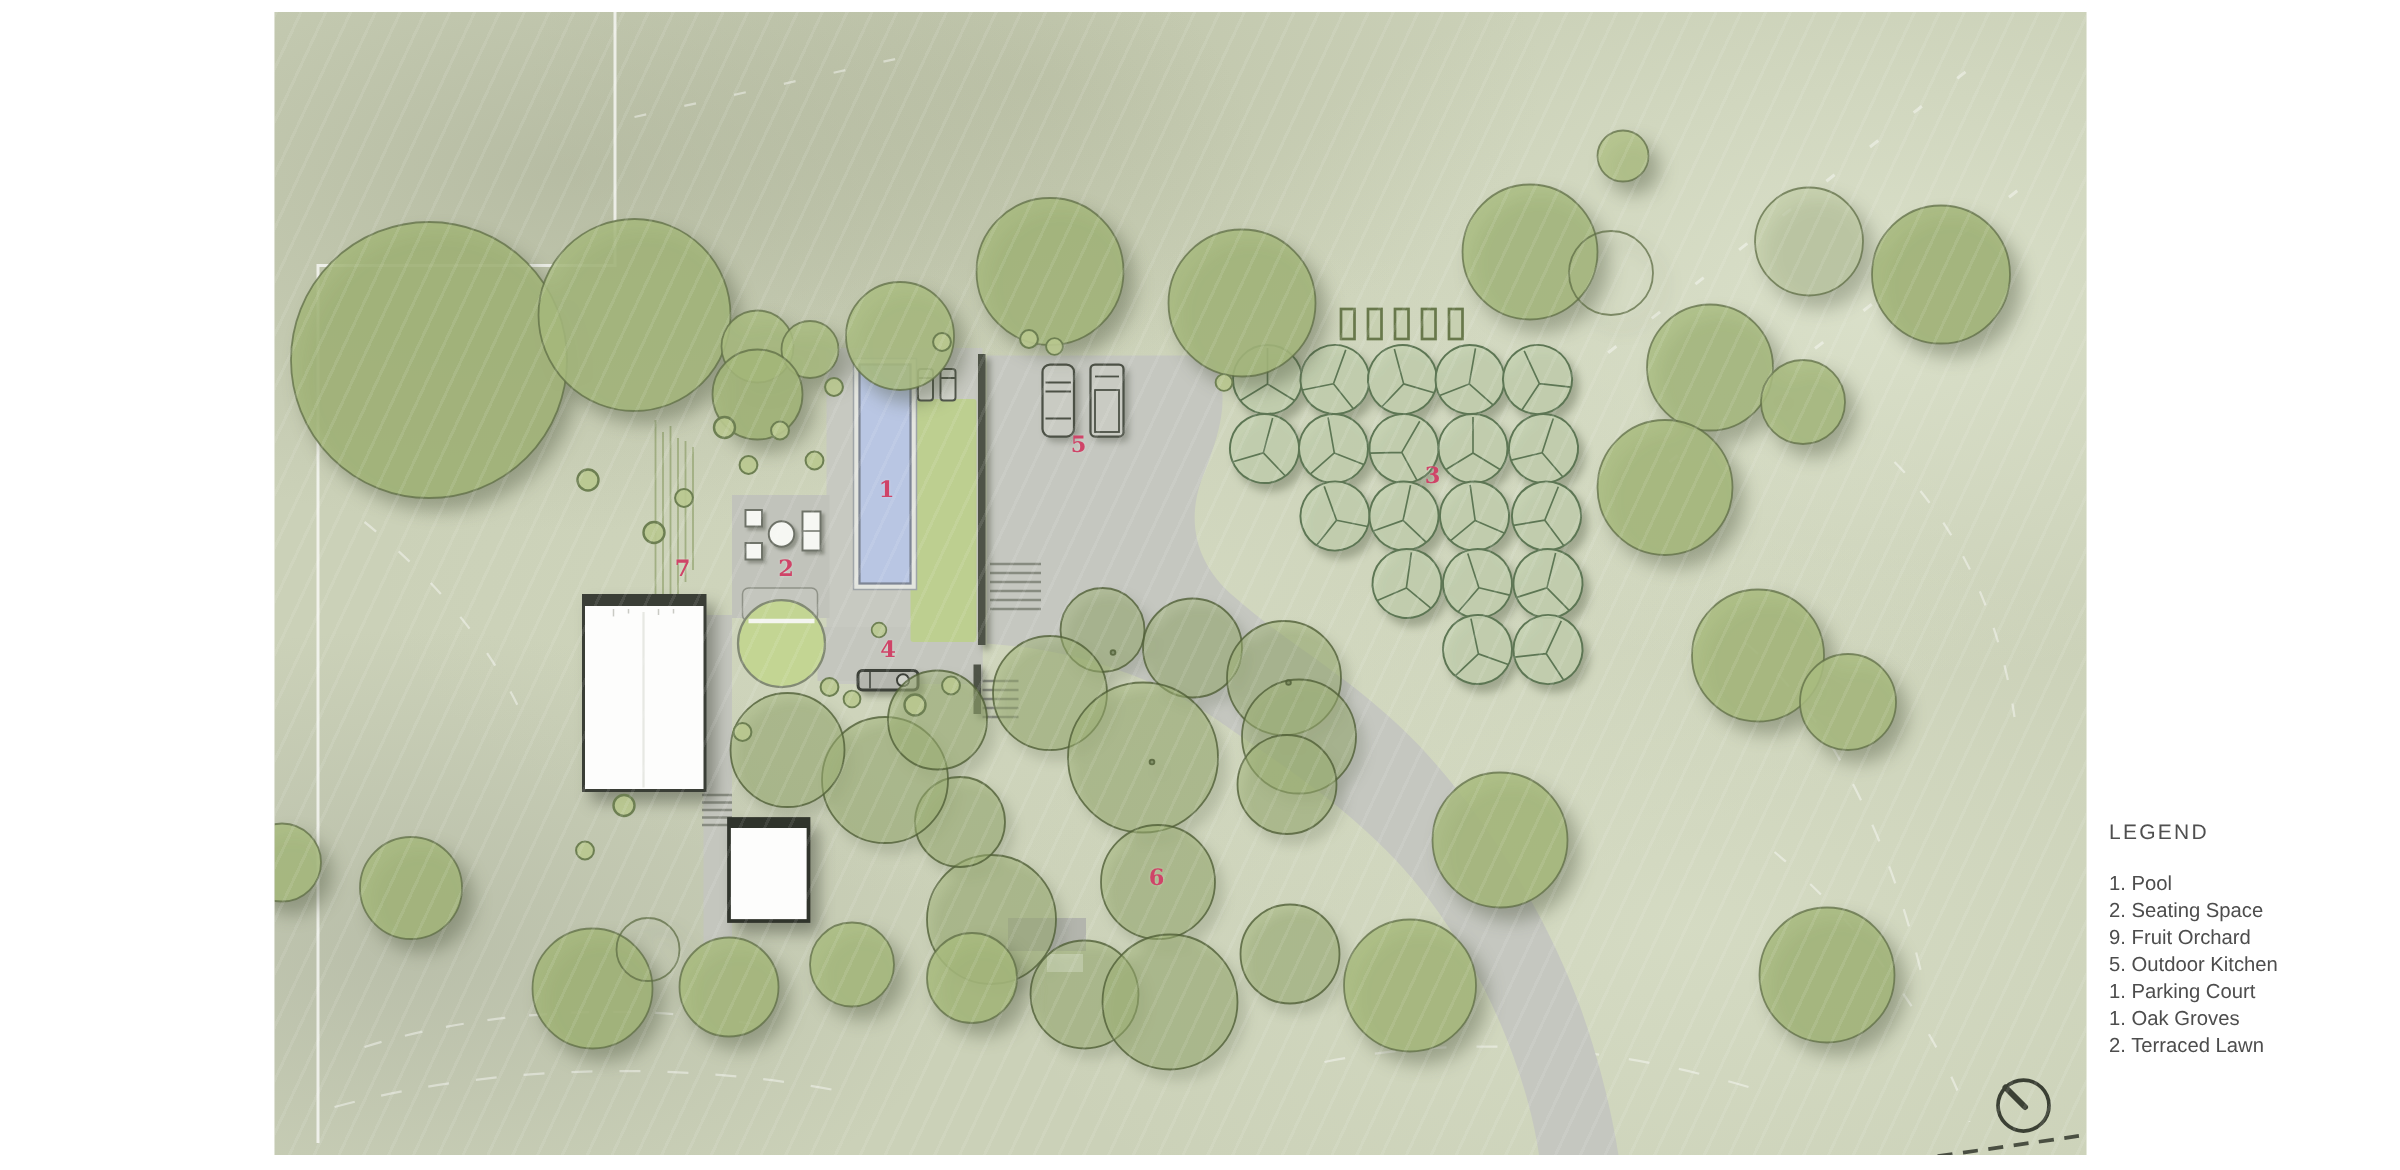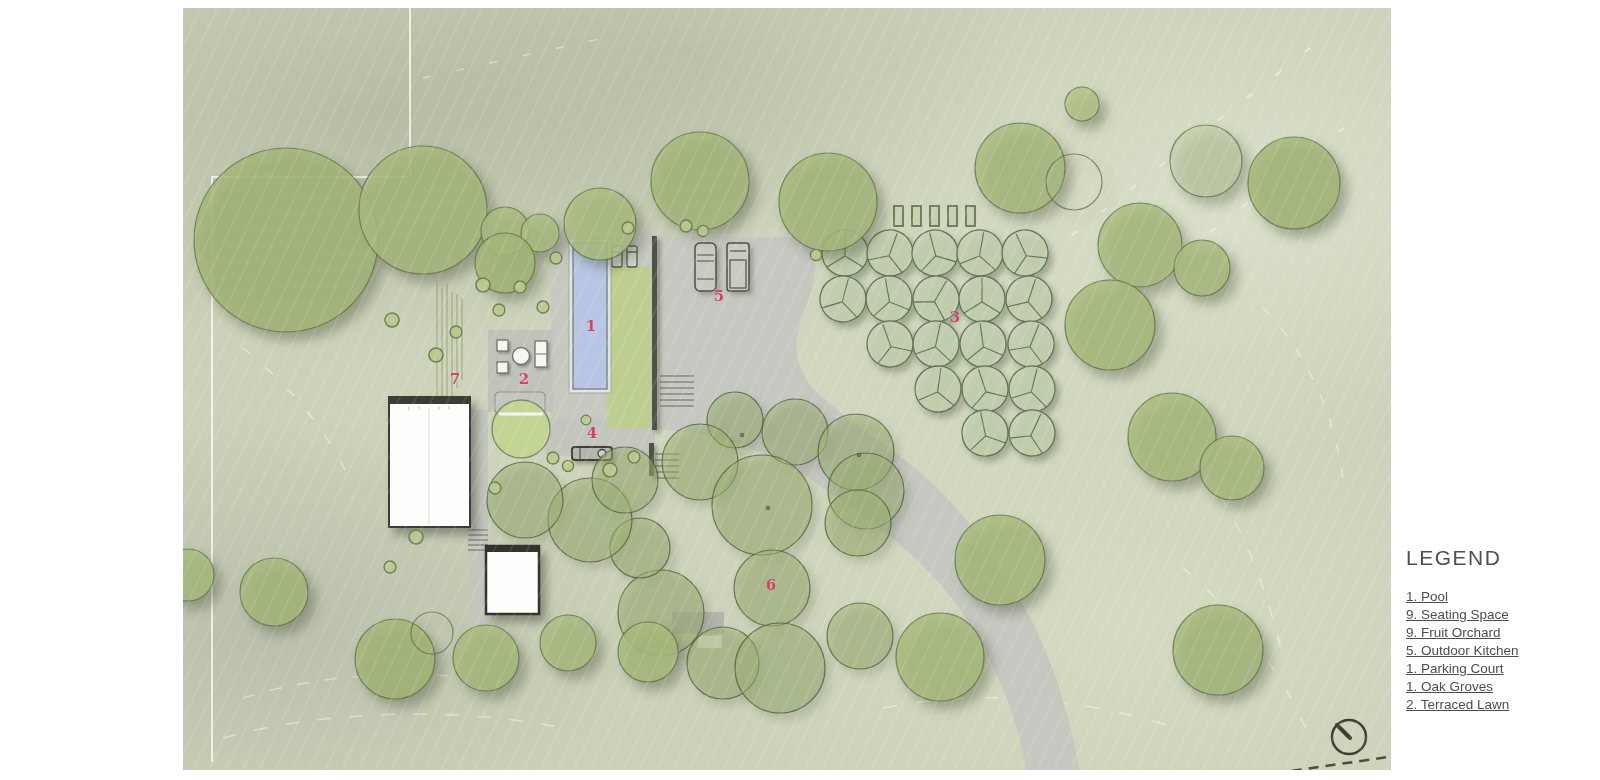--- a/index.html
+++ b/index.html
@@ -15,22 +15,22 @@
       radial-gradient(60% 40% at 50% 50%, rgba(222,228,204,.35), rgba(222,228,204,0) 75%),
       #cbd1b8;}
   .sheet::after{content:"";position:absolute;inset:0;pointer-events:none;
       background:repeating-linear-gradient(115deg, rgba(255,255,255,.09) 0 2px, rgba(255,255,255,0) 2px 15px);}
   .plan-svg{position:absolute;left:0;top:0;}
   .markers{position:absolute;inset:0;pointer-events:none;}
   .mk{position:absolute;transform:translate(-50%,-50%);
       font-family:"DejaVu Serif",serif;font-size:15px;font-weight:700;color:#cf4468;
       text-shadow:0 0 2px rgba(255,255,255,.35);}
   .legend{position:absolute;left:1406px;top:546px;width:170px;color:#4d4d4d;}
-  .legend-title{font-size:21px;letter-spacing:1.5px;margin-bottom:18px;color:#4f4f4f;}
-  .legend-item{font-size:13.5px;line-height:18px;color:#4d4d4d;text-decoration:underline;}
+  .legend-title{font-size:14px;letter-spacing:1.5px;margin-bottom:18px;color:#4f4f4f;}
+  .legend-item{font-size:13.5px;line-height:18px;color:#4d4d4d;}
 </style>
 </head>
 <body>
 
 <div class="canvas">
   <div class="sheet">
     <svg class="plan-svg" width="1208" height="762" viewBox="0 0 1208 762">
       <defs>
         <g id="otree">
           <circle r="23" fill="#c5d2b2" fill-opacity="0.88" stroke="#5d7654" stroke-width="1.3"></circle>
@@ -265,20 +265,20 @@
     <span class="mk" style="left:955px;top:317px">3</span>
     <span class="mk" style="left:592px;top:433px">4</span>
     <span class="mk" style="left:719px;top:296px">5</span>
     <span class="mk" style="left:771px;top:585px">6</span>
     <span class="mk" style="left:455px;top:379px">7</span>
   </div>
 
   <div class="legend">
     <div class="legend-title">LEGEND</div>
     <div class="legend-item">1. Pool</div>
-    <div class="legend-item">9. Seating Space</div>
+    <div class="legend-item">2. Seating Space</div>
     <div class="legend-item">9. Fruit Orchard</div>
     <div class="legend-item">5. Outdoor Kitchen</div>
     <div class="legend-item">1. Parking Court</div>
     <div class="legend-item">1. Oak Groves</div>
     <div class="legend-item">2. Terraced Lawn</div>
   </div>
 </div>
 
 </body></html>

